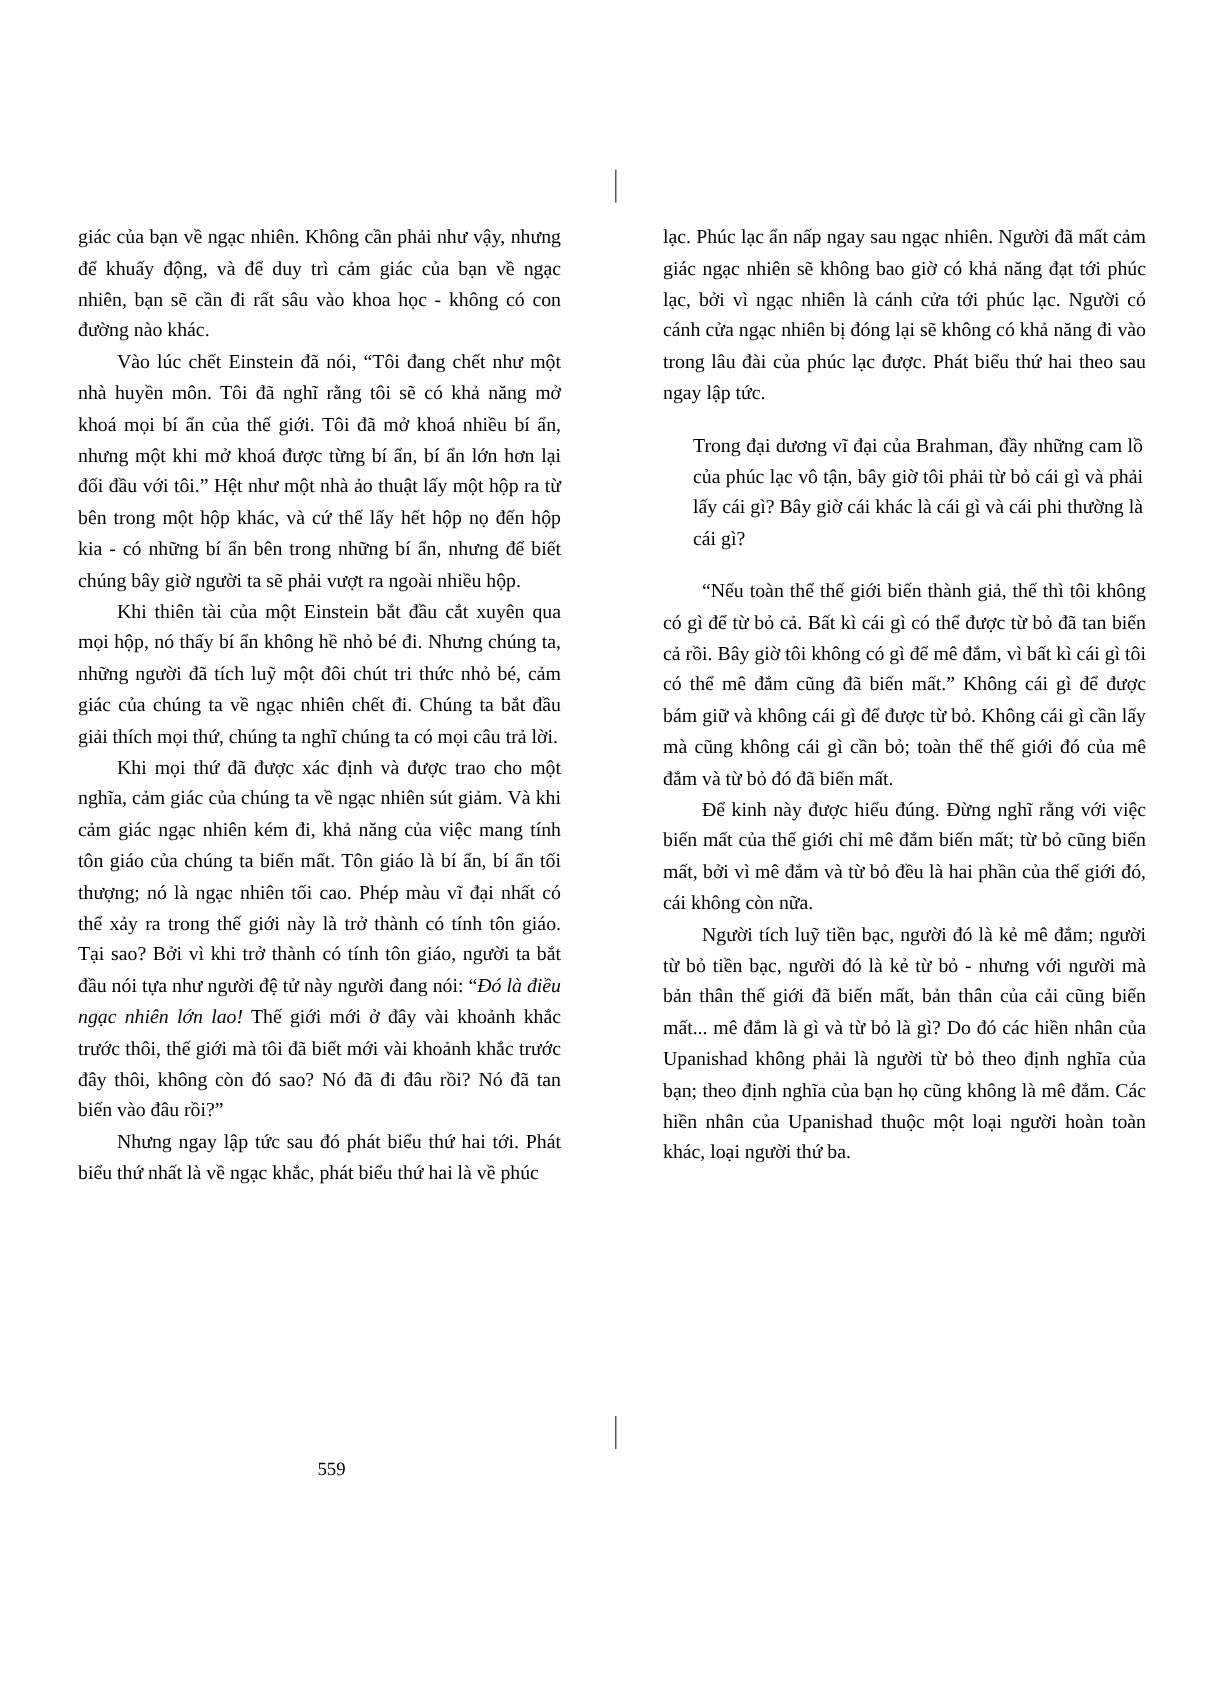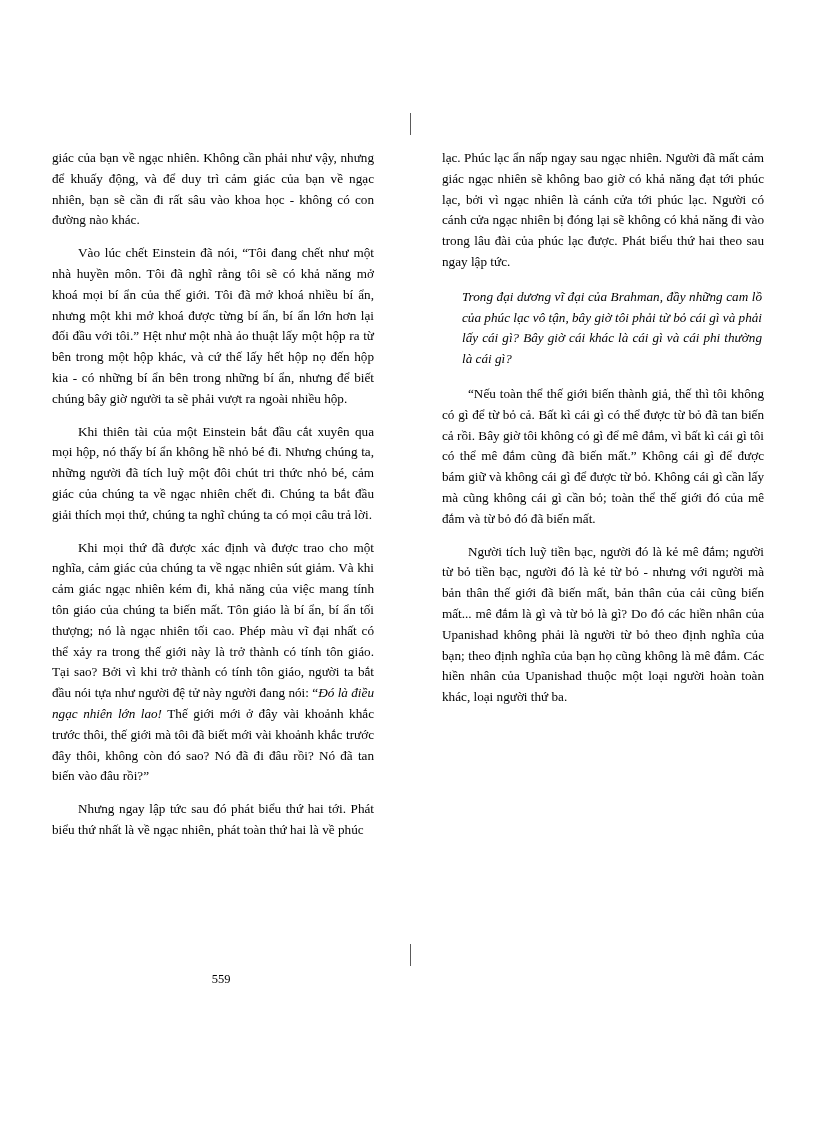--- a/index.html
+++ b/index.html
@@ -53,27 +53,26 @@
   p {
     margin: 0 0 0 0;
     font-size: 13.2px;
     line-height: 20.8px;
     text-align: justify;
     text-justify: inter-word;
     hyphens: none;
   }
   p.indent {
     text-indent: 26px;
-    margin-top: 12px;
+    margin-top: 0;
   }
   p.cont {
     text-indent: 0;
   }
   .quote {
-    font-style: italic;
     font-size: 13.2px;
     line-height: 20.8px;
     text-align: justify;
     margin: 14px 0 14px 0;
     padding-left: 20px;
     padding-right: 2px;
   }
   .ital {
     font-style: italic;
   }
@@ -104,27 +103,28 @@
   <div class="spine-mark spine-top"></div>
   <div class="spine-mark spine-bottom"></div>
 
   <div class="columns">
 
     <div class="col">
       <p class="cont">giác của bạn về ngạc nhiên. Không cần phải như vậy, nhưng để khuấy động, và để duy trì cảm giác của bạn về ngạc nhiên, bạn sẽ cần đi rất sâu vào khoa học - không có con đường nào khác.</p>
       <p class="indent">Vào lúc chết Einstein đã nói, “Tôi đang chết như một nhà huyền môn. Tôi đã nghĩ rằng tôi sẽ có khả năng mở khoá mọi bí ẩn của thế giới. Tôi đã mở khoá nhiều bí ẩn, nhưng một khi mở khoá được từng bí ẩn, bí ẩn lớn hơn lại đối đầu với tôi.” Hệt như một nhà ảo thuật lấy một hộp ra từ bên trong một hộp khác, và cứ thế lấy hết hộp nọ đến hộp kia - có những bí ẩn bên trong những bí ẩn, nhưng để biết chúng bây giờ người ta sẽ phải vượt ra ngoài nhiều hộp.</p>
       <p class="indent">Khi thiên tài của một Einstein bắt đầu cắt xuyên qua mọi hộp, nó thấy bí ẩn không hề nhỏ bé đi. Nhưng chúng ta, những người đã tích luỹ một đôi chút tri thức nhỏ bé, cảm giác của chúng ta về ngạc nhiên chết đi. Chúng ta bắt đầu giải thích mọi thứ, chúng ta nghĩ chúng ta có mọi câu trả lời.</p>
       <p class="indent"><span>Khi mọi thứ đã được xác định và được trao cho một nghĩa, cảm giác của chúng ta về ngạc nhiên sút giảm. Và khi cảm giác ngạc nhiên kém đi, khả năng của việc mang tính tôn giáo của chúng ta biến mất. Tôn giáo là bí ẩn, bí ẩn tối thượng; nó là ngạc nhiên tối cao. Phép màu vĩ đại nhất có thể xảy ra trong thế giới này là trở thành có tính tôn giáo. Tại sao? Bởi vì khi trở thành có tính tôn giáo, người ta bắt đầu nói tựa như người đệ tử này người đang nói: “</span><span class="ital">Đó là điều ngạc nhiên lớn lao!</span><span> Thế giới mới ở đây vài khoảnh khắc trước thôi, thế giới mà tôi đã biết mới vài khoảnh khắc trước đây thôi, không còn đó sao? Nó đã đi đâu rồi? Nó đã tan biến vào đâu rồi?”</span></p>
-      <p class="indent">Nhưng ngay lập tức sau đó phát biểu thứ hai tới. Phát biểu thứ nhất là về ngạc nhiên, phát toàn thứ hai là về phúc</p>
+      <p class="indent">Nhưng ngay lập tức sau đó phát biểu thứ hai tới. Phát biểu thứ nhất là về ngạc khắc, phát biểu thứ hai là về phúc</p>
     </div>
 
     <div class="col">
       <p class="cont">lạc. Phúc lạc ẩn nấp ngay sau ngạc nhiên. Người đã mất cảm giác ngạc nhiên sẽ không bao giờ có khả năng đạt tới phúc lạc, bởi vì ngạc nhiên là cánh cửa tới phúc lạc. Người có cánh cửa ngạc nhiên bị đóng lại sẽ không có khả năng đi vào trong lâu đài của phúc lạc được. Phát biểu thứ hai theo sau ngay lập tức.</p>
       <p class="quote">Trong đại dương vĩ đại của Brahman, đầy những cam lồ của phúc lạc vô tận, bây giờ tôi phải từ bỏ cái gì và phải lấy cái gì? Bây giờ cái khác là cái gì và cái phi thường là cái gì?</p>
       <p class="indent">“Nếu toàn thể thế giới biến thành giả, thế thì tôi không có gì để từ bỏ cả. Bất kì cái gì có thể được từ bỏ đã tan biến cả rồi. Bây giờ tôi không có gì để mê đắm, vì bất kì cái gì tôi có thể mê đắm cũng đã biến mất.” Không cái gì để được bám giữ và không cái gì để được từ bỏ. Không cái gì cần lấy mà cũng không cái gì cần bỏ; toàn thể thế giới đó của mê đắm và từ bỏ đó đã biến mất.</p>
+      <p class="indent">Để kinh này được hiểu đúng. Đừng nghĩ rằng với việc biến mất của thế giới chỉ mê đắm biến mất; từ bỏ cũng biến mất, bởi vì mê đắm và từ bỏ đều là hai phần của thế giới đó, cái không còn nữa.</p>
       <p class="indent">Người tích luỹ tiền bạc, người đó là kẻ mê đắm; người từ bỏ tiền bạc, người đó là kẻ từ bỏ - nhưng với người mà bản thân thế giới đã biến mất, bản thân của cải cũng biến mất... mê đắm là gì và từ bỏ là gì? Do đó các hiền nhân của Upanishad không phải là người từ bỏ theo định nghĩa của bạn; theo định nghĩa của bạn họ cũng không là mê đắm. Các hiền nhân của Upanishad thuộc một loại người hoàn toàn khác, loại người thứ ba.</p>
     </div>
 
   </div>
 
   <div class="folio folio-left">559</div>
 
 </div>
 
 </body></html>

